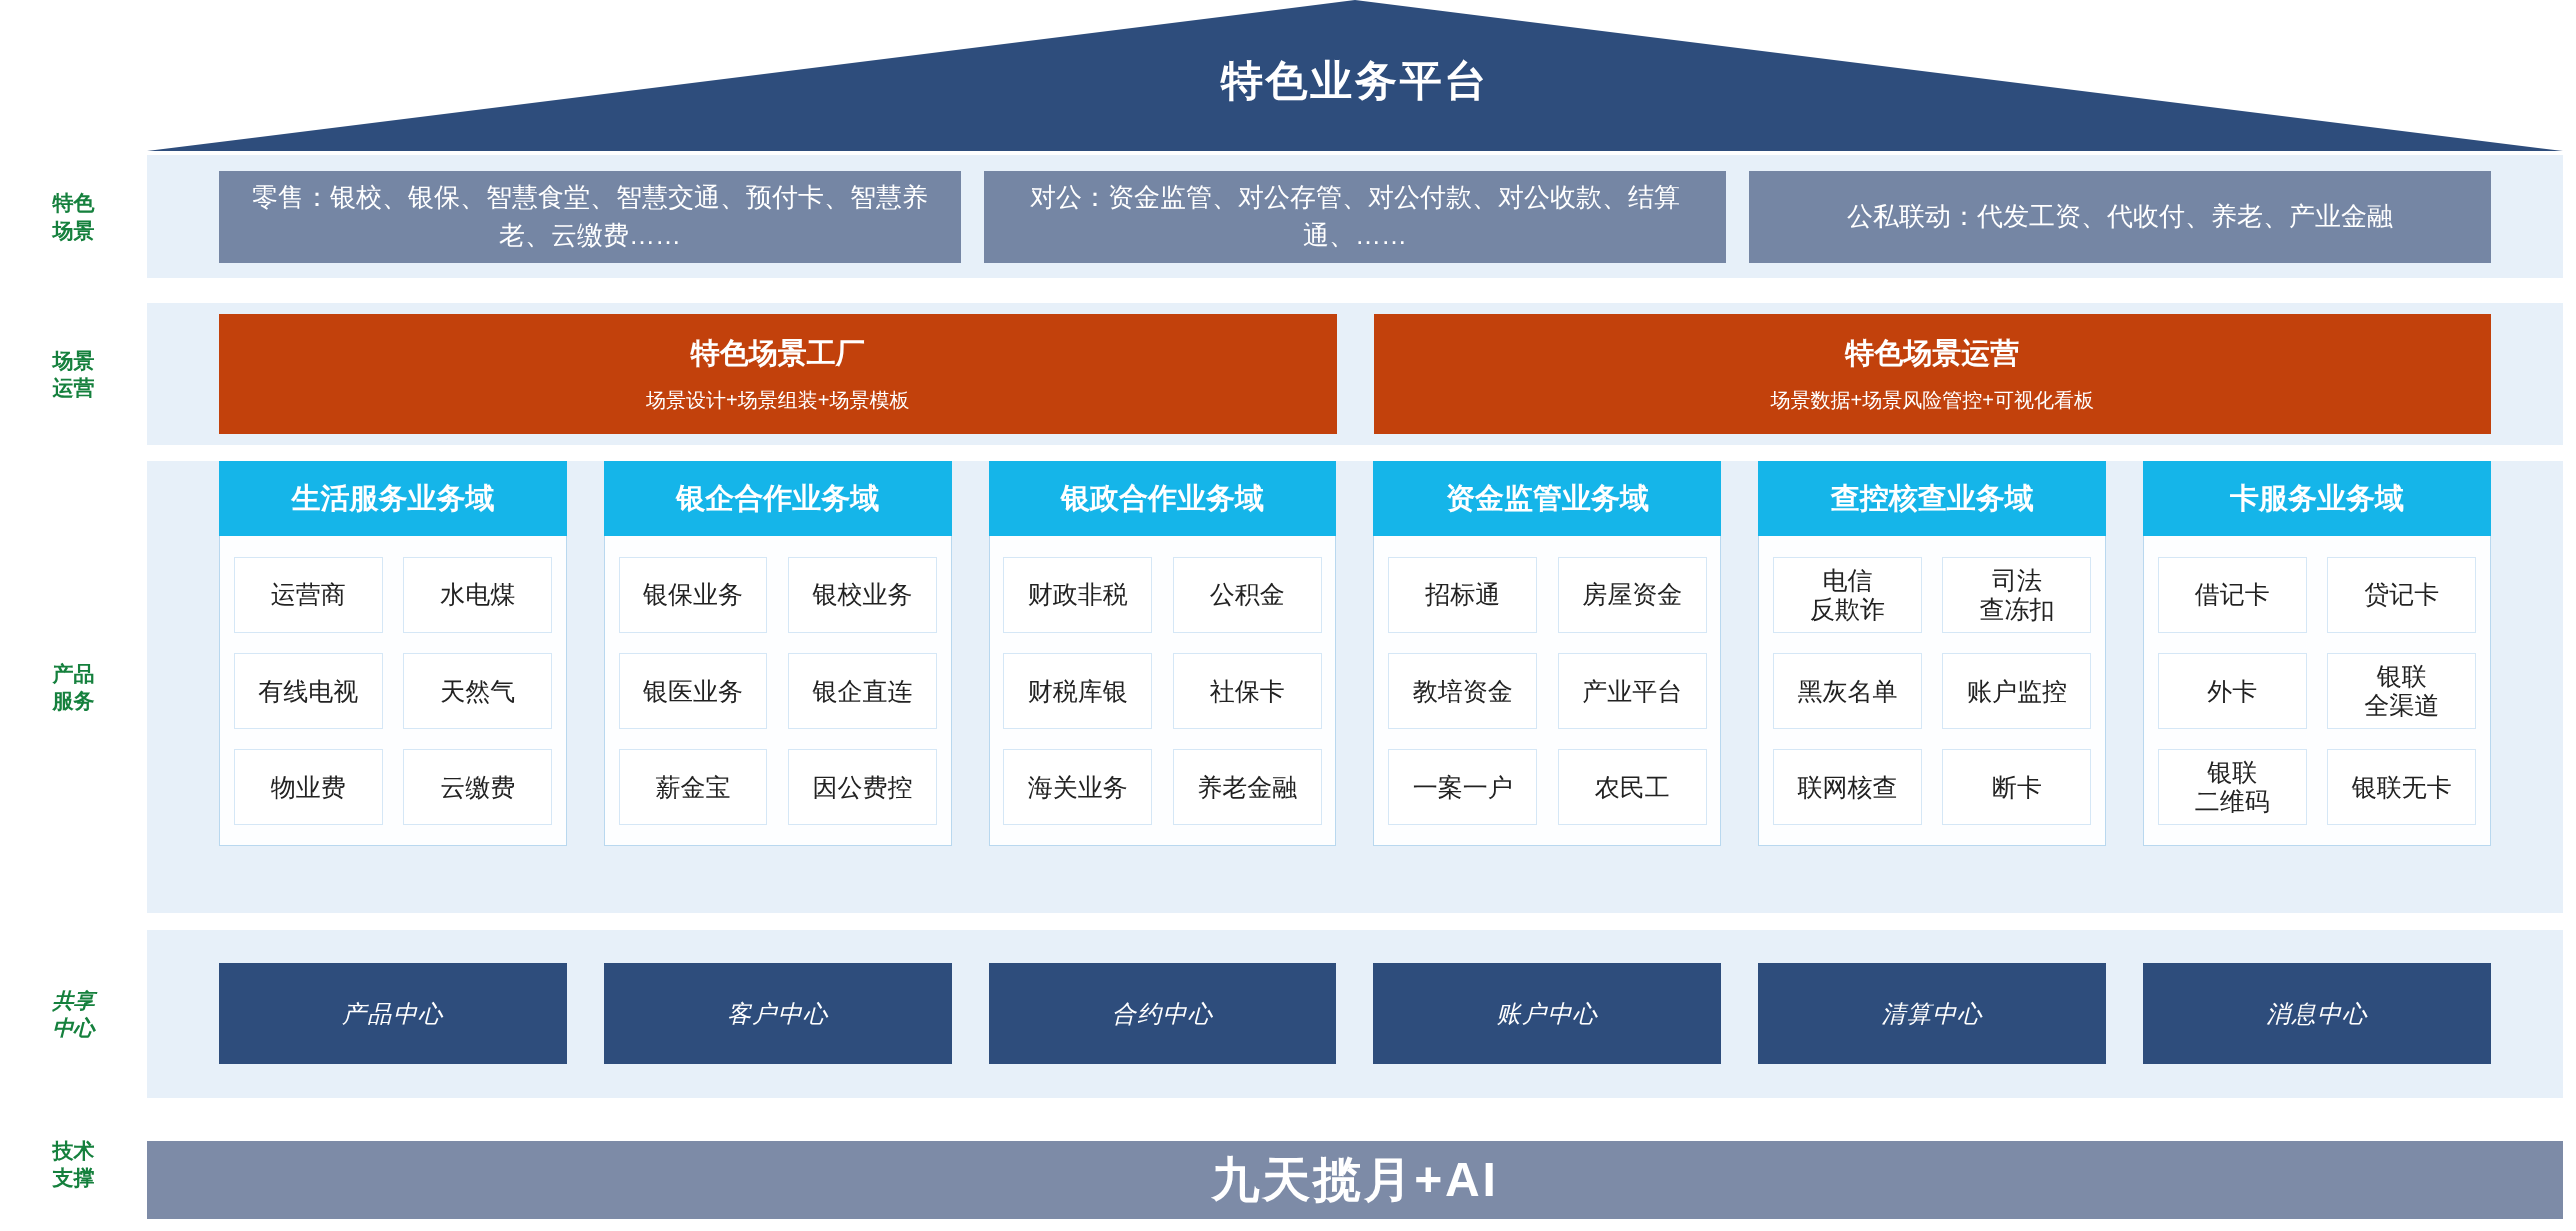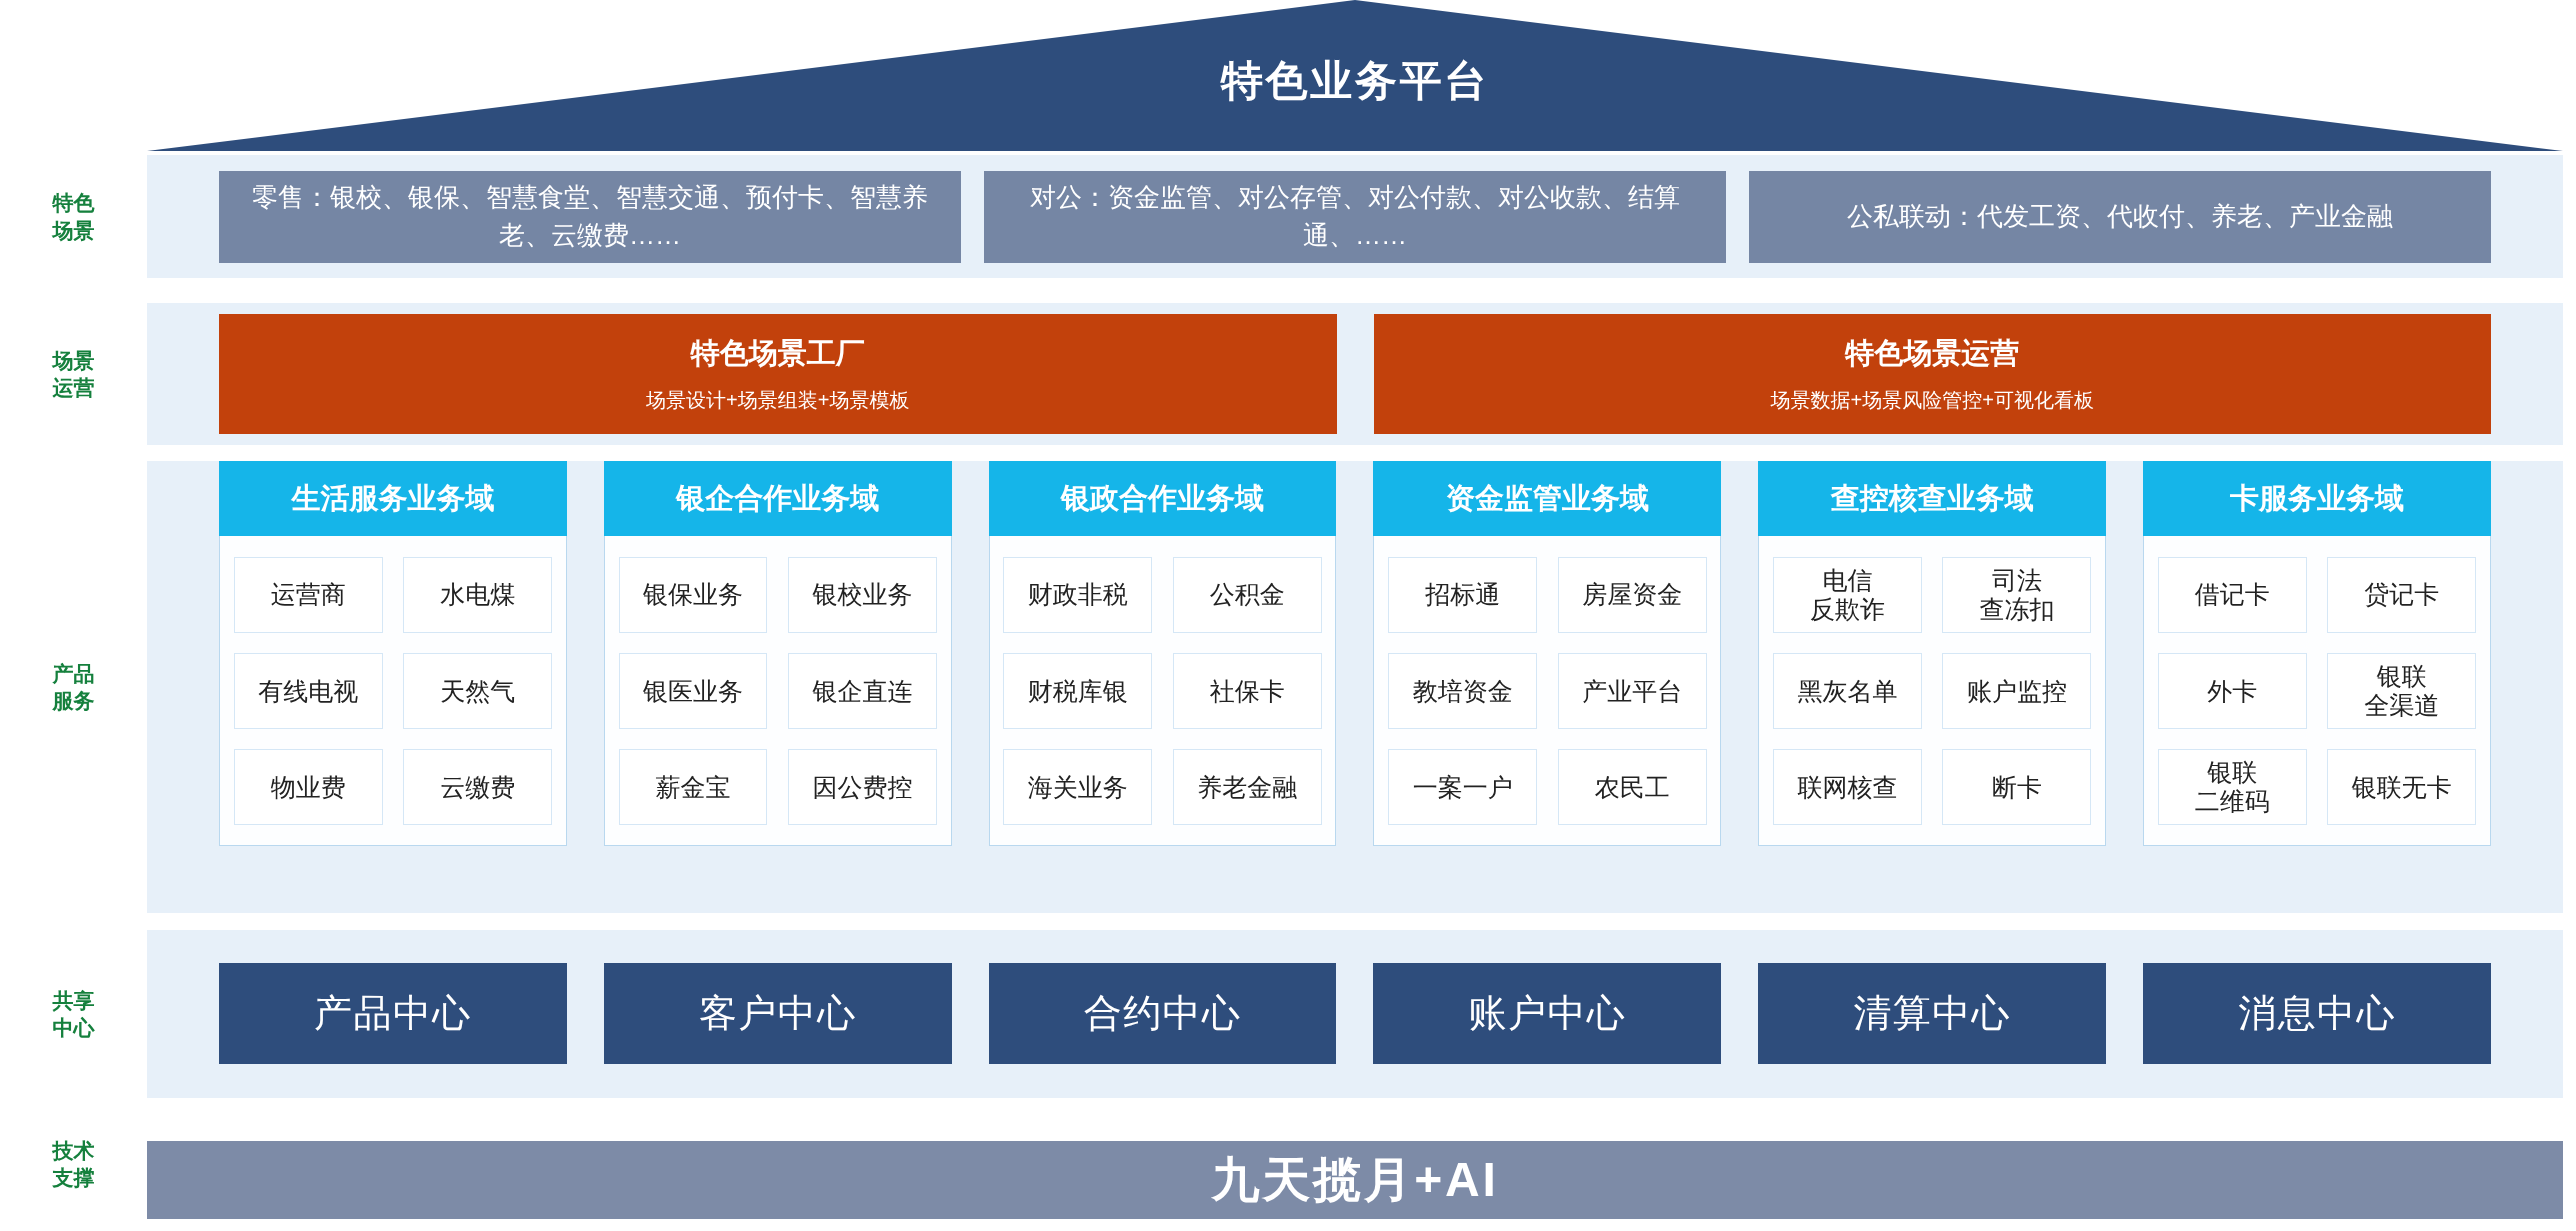--- a/index.html
+++ b/index.html
@@ -70,24 +70,24 @@
     grid-template-rows:1fr 1fr 1fr; gap:20.5px;
   }
   .prod-cell {
     background:#ffffff; border:1.4px solid #d5e7f6;
     display:flex; align-items:center; justify-content:center;
     font-size:25px; color:#222222; text-align:center;
     white-space:pre-line; line-height:1.15; padding:0 4.1px;
   }
 
   
-  .shared-row { height:168px; margin-top:16.4px; }
+  .shared-row { height:168px; margin-top:16.4px;font-style:italic; }
   .shared-content { display:flex; align-items:center; padding:0 72px; gap:37px; }
   .shared-box {
-    flex:1; height:101px; background:#2e4d7c; color:#ffffff; font-size:38px;
+    flex:1; height:101px; background:#2e4d7c; color:#ffffff; font-size:24px;
     display:flex; align-items:center; justify-content:center; letter-spacing:1.4px;
   }
 
   
   .tech-row { height:110px; margin-top:11.6px; }
   .tech-content {
     background:#7d8ba7; display:flex; align-items:center; justify-content:center;margin-top:32px;
   }
   .tech-label { color:#ffffff; font-size:48px; font-weight:bold; letter-spacing:2.7px; }
 </style>

